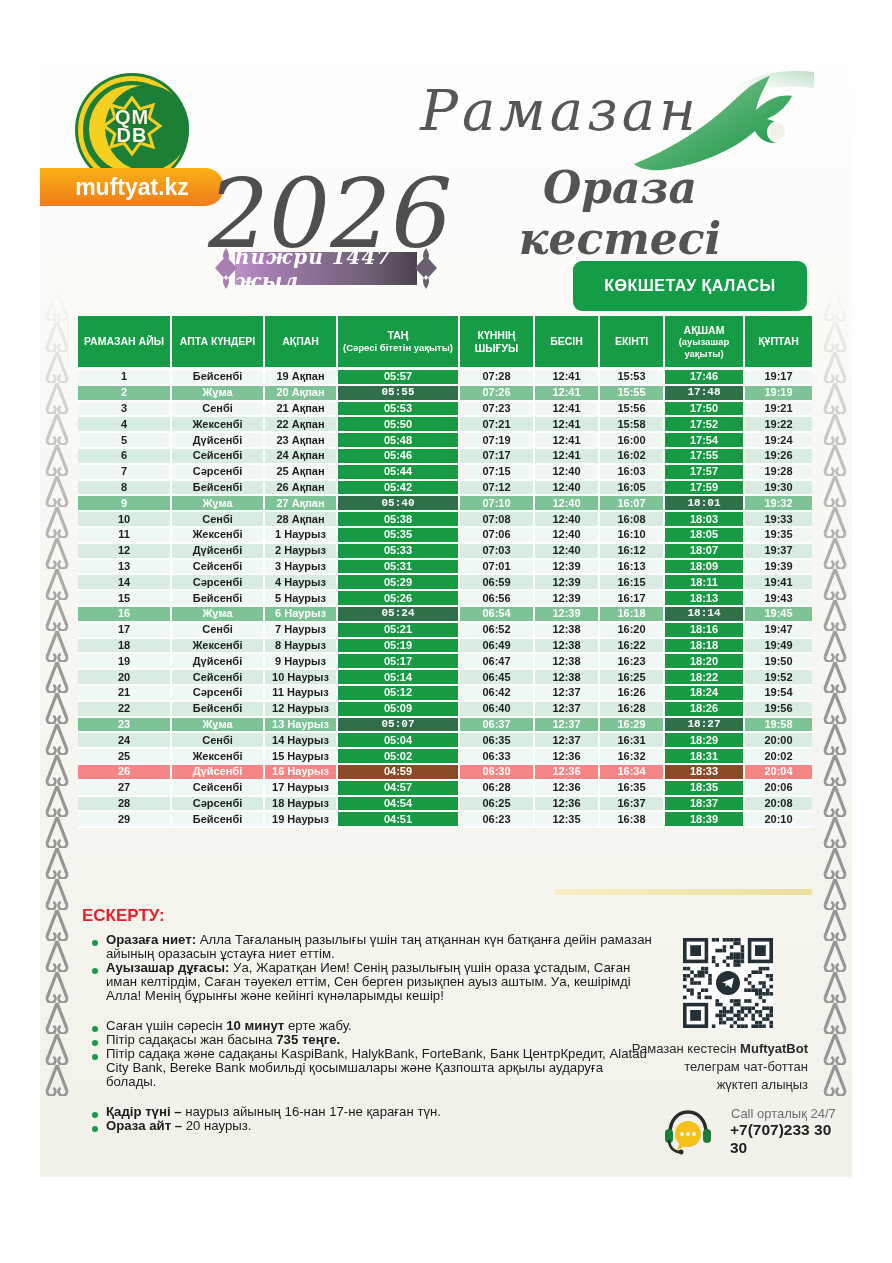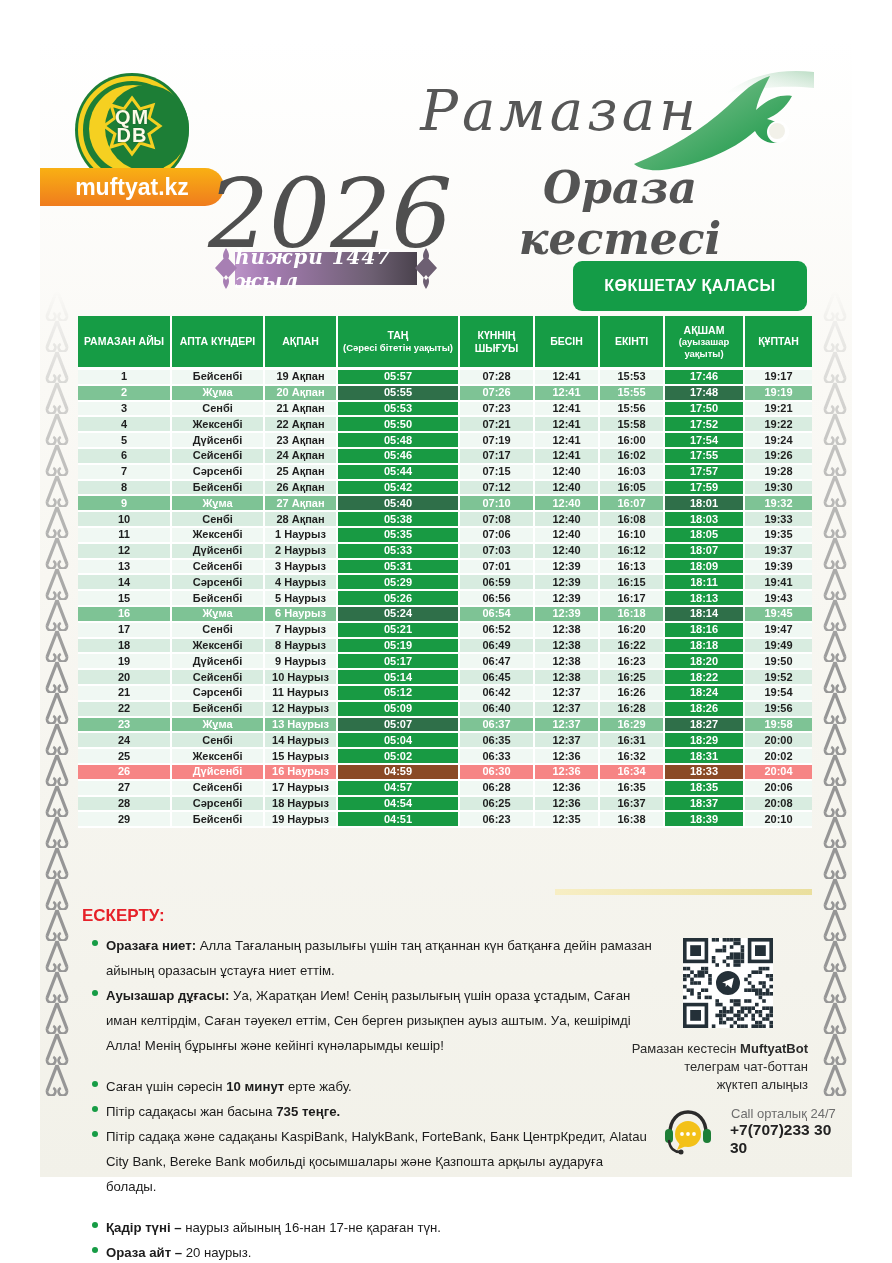--- a/index.html
+++ b/index.html
@@ -60,30 +60,30 @@
        border-right:2px solid #fff; border-bottom:3px solid #fff; }
   th:last-child { border-right:none; }
   th .s { font-size:9.5px; font-weight:bold; }
   td { font-size:11px; font-weight:bold; color:#1e1e1e; text-align:center; height:15.8px;
        border-right:2px solid #fff; border-bottom:2px solid #fff; padding:0; line-height:1; }
   td:last-child { border-right:none; }
   tr.odd td { background:#f0f8f3; }
   tr.even td { background:#d8ece0; }
   td.t { background:#189a43 !important; color:#fff; }
   tr.friday td { background:#7ec395; color:#fff; }
-  tr.friday td.t { background:#2f6f49 !important; }
+  tr.friday td.t { background:#2f6f49 !important;font-family:Liberation Mono, monospace; }
   tr.qadir td { background:#f68585; color:#fff; }
   tr.qadir td.t { background:#8a4a26 !important; }
   .understrip { position:absolute; left:515px; top:849px; width:257px; height:6px;
        background:linear-gradient(90deg,#f7eec4,#eadf9e); }
 
   
   .notes-h { position:absolute; left:42px; top:866px; color:#e62129; font-weight:bold; font-size:17px; }
   .notes { position:absolute; left:52px; top:893px; width:565px; }
-  .note { display:flex; font-size:13.2px; line-height:25px; color:#1c1c1c; }
+  .note { display:flex; font-size:13.2px; line-height:14px; color:#1c1c1c; }
   .note.gap { margin-top:16px; }
   .note .dot { width:6px; height:6px; border-radius:50%; background:#169c45; margin:7px 8px 0 0; flex:none; }
   .note b { font-weight:bold; }
 
   
   .qr { position:absolute; left:643px; top:898px; width:90px; height:90px; background:#fff; }
   .qr svg { display:block; }
   .qr .tg { position:absolute; left:31px; top:31px; width:28px; height:28px; border-radius:50%;
             background:#243038; border:2px solid #fff; display:flex; align-items:center; justify-content:center; }
   .qrcap { position:absolute; left:540px; top:1000px; width:228px; text-align:right;

